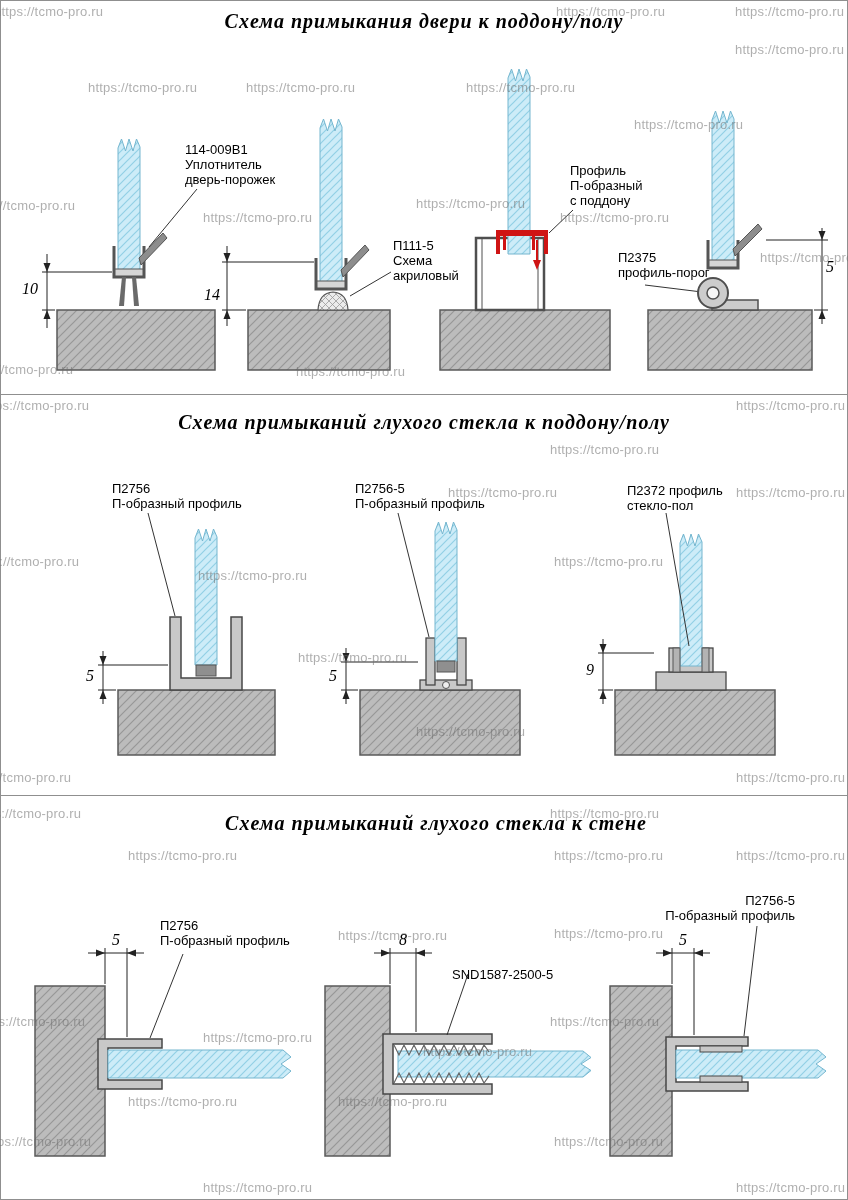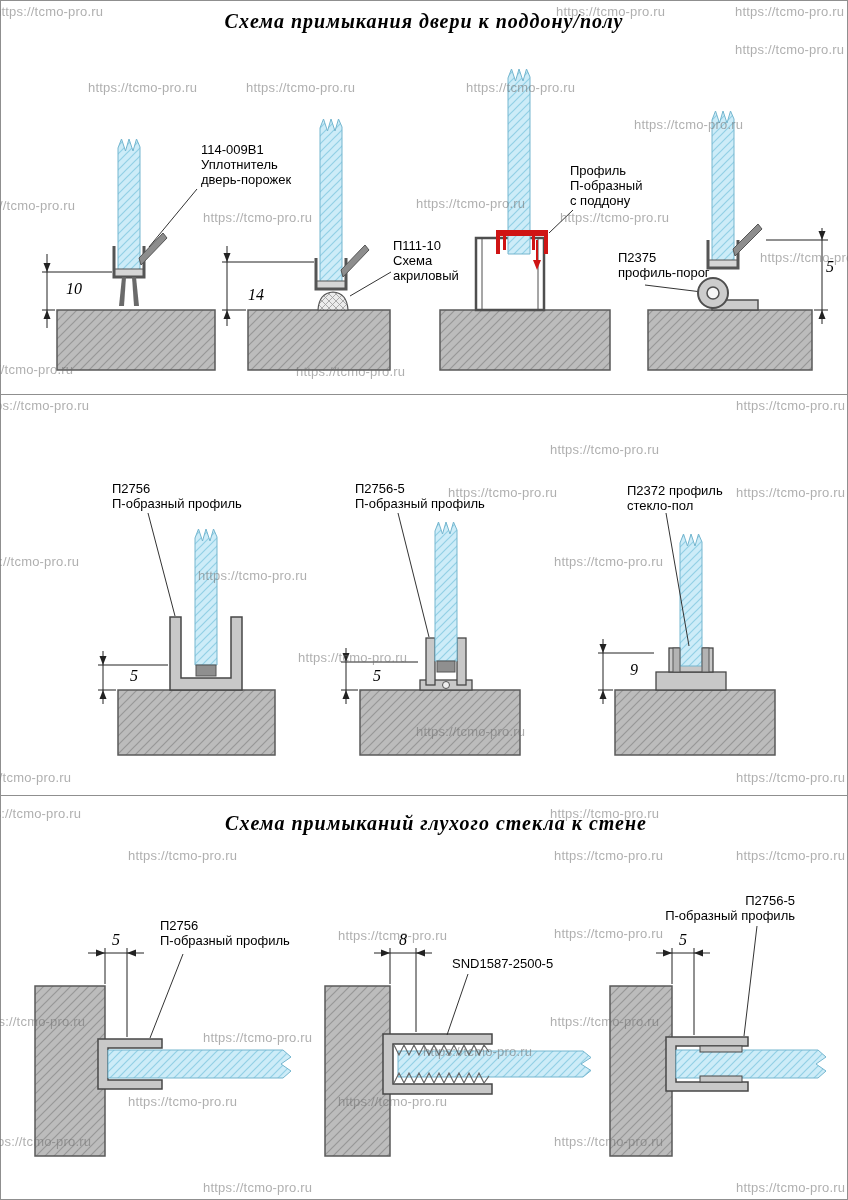--- a/index.html
+++ b/index.html
@@ -12,21 +12,21 @@
   .art{position:absolute;left:0;top:0;z-index:1;}
   .wm-layer{position:absolute;inset:0;z-index:2;pointer-events:none;overflow:hidden;}
   .wm{position:absolute;font:13px "Liberation Sans",sans-serif;color:#6e6e6e;opacity:.55;
       letter-spacing:.2px;white-space:nowrap;}
   .sec-title{position:absolute;left:0;right:0;text-align:center;z-index:3;
              font:italic bold 20px "Liberation Serif",serif;letter-spacing:1px;color:#000000;margin:0;}
   .lbl{position:absolute;z-index:3;font:13px/15px "Liberation Sans",sans-serif;color:#000;}
   .lbl span{display:block;}
   .lbl-r{text-align:right;}
   .dim{position:absolute;z-index:3;font:italic 16px "Liberation Serif",serif;color:#000;}
-  .dim-r{width:24px;text-align:right;margin-left:44px;}
+  .dim-r{width:24px;text-align:right;}
   .dim-c{width:22px;text-align:center;}
   .dl{stroke:#222;stroke-width:1;}
   .ld{stroke:#333;stroke-width:1;}
 </style>
 </head>
 <body>
 
 <div class="page">
 
   <section class="sec sec-1">
@@ -115,45 +115,46 @@
         <g>
           <line x1="766" y1="240" x2="828" y2="240" class="dl"></line>
           <line x1="814" y1="310" x2="828" y2="310" class="dl"></line>
           <line x1="822" y1="228" x2="822" y2="324" class="dl"></line>
           <polygon points="822,240 818.5,231 825.5,231" fill="#222"></polygon>
           <polygon points="822,310 818.5,319 825.5,319" fill="#222"></polygon>
         </g>
       </g>
     </svg>
 
-    <div class="lbl" style="left:201px;top:142px">
+    <div class="lbl" style="left:185px;top:142px">
       <span>114-009B1</span>
       <span>Уплотнитель</span>
       <span>дверь-порожек</span>
     </div>
     <div class="lbl" style="left:393px;top:238px">
-      <span>П111-10</span>
+      <span>П111-5</span>
       <span>Схема</span>
       <span>акриловый</span>
     </div>
     <div class="lbl" style="left:570px;top:163px">
       <span>Профиль</span>
       <span>П-образный</span>
       <span>с поддону</span>
     </div>
     <div class="lbl" style="left:618px;top:250px">
       <span>П2375</span>
       <span>профиль-порог</span>
     </div>
     <div class="dim dim-r" style="left:14px;top:280px">10</div>
     <div class="dim dim-r" style="left:196px;top:286px">14</div>
     <div class="dim" style="left:826px;top:258px">5</div>
   </section>
 
   <section class="sec sec-2">
+    <h1 class="sec-title" style="top:16px">Схема примыканий глухого стекла к поддону/полу</h1>
 
     <svg class="art" width="846" height="400" viewBox="0 0 846 400">
       <defs>
         <pattern id="g2" width="8" height="8" patternUnits="userSpaceOnUse">
           <rect width="8" height="8" fill="#cdecf8"></rect>
           <path d="M-1,1 L1,-1 M0,8 L8,0 M7,9 L9,7" stroke="#92d0e6" stroke-width="1.2" fill="none"></path>
         </pattern>
         <pattern id="c2" width="9" height="9" patternUnits="userSpaceOnUse">
           <rect width="9" height="9" fill="#bcbcbc"></rect>
           <path d="M-1,1 L1,-1 M0,9 L9,0 M8,10 L10,8" stroke="#979797" stroke-width="1.2" fill="none"></path>
@@ -287,21 +288,21 @@
           <polygon points="694,157 703,153.5 703,160.5" fill="#222"></polygon>
         </g>
         <line x1="757" y1="130" x2="744" y2="240" class="ld"></line>
       </g>
     </svg>
 
     <div class="lbl" style="left:160px;top:122px">
       <span>П2756</span>
       <span>П-образный профиль</span>
     </div>
-    <div class="lbl" style="left:452px;top:160px">
+    <div class="lbl" style="left:452px;top:171px">
       <span>SND1587-2500-5</span>
     </div>
     <div class="lbl lbl-r" style="left:655px;top:97px;width:140px">
       <span>П2756-5</span>
       <span>П-образный профиль</span>
     </div>
     <div class="dim dim-c" style="left:105px;top:135px">5</div>
     <div class="dim dim-c" style="left:392px;top:135px">8</div>
     <div class="dim dim-c" style="left:672px;top:135px">5</div>
   </section>

